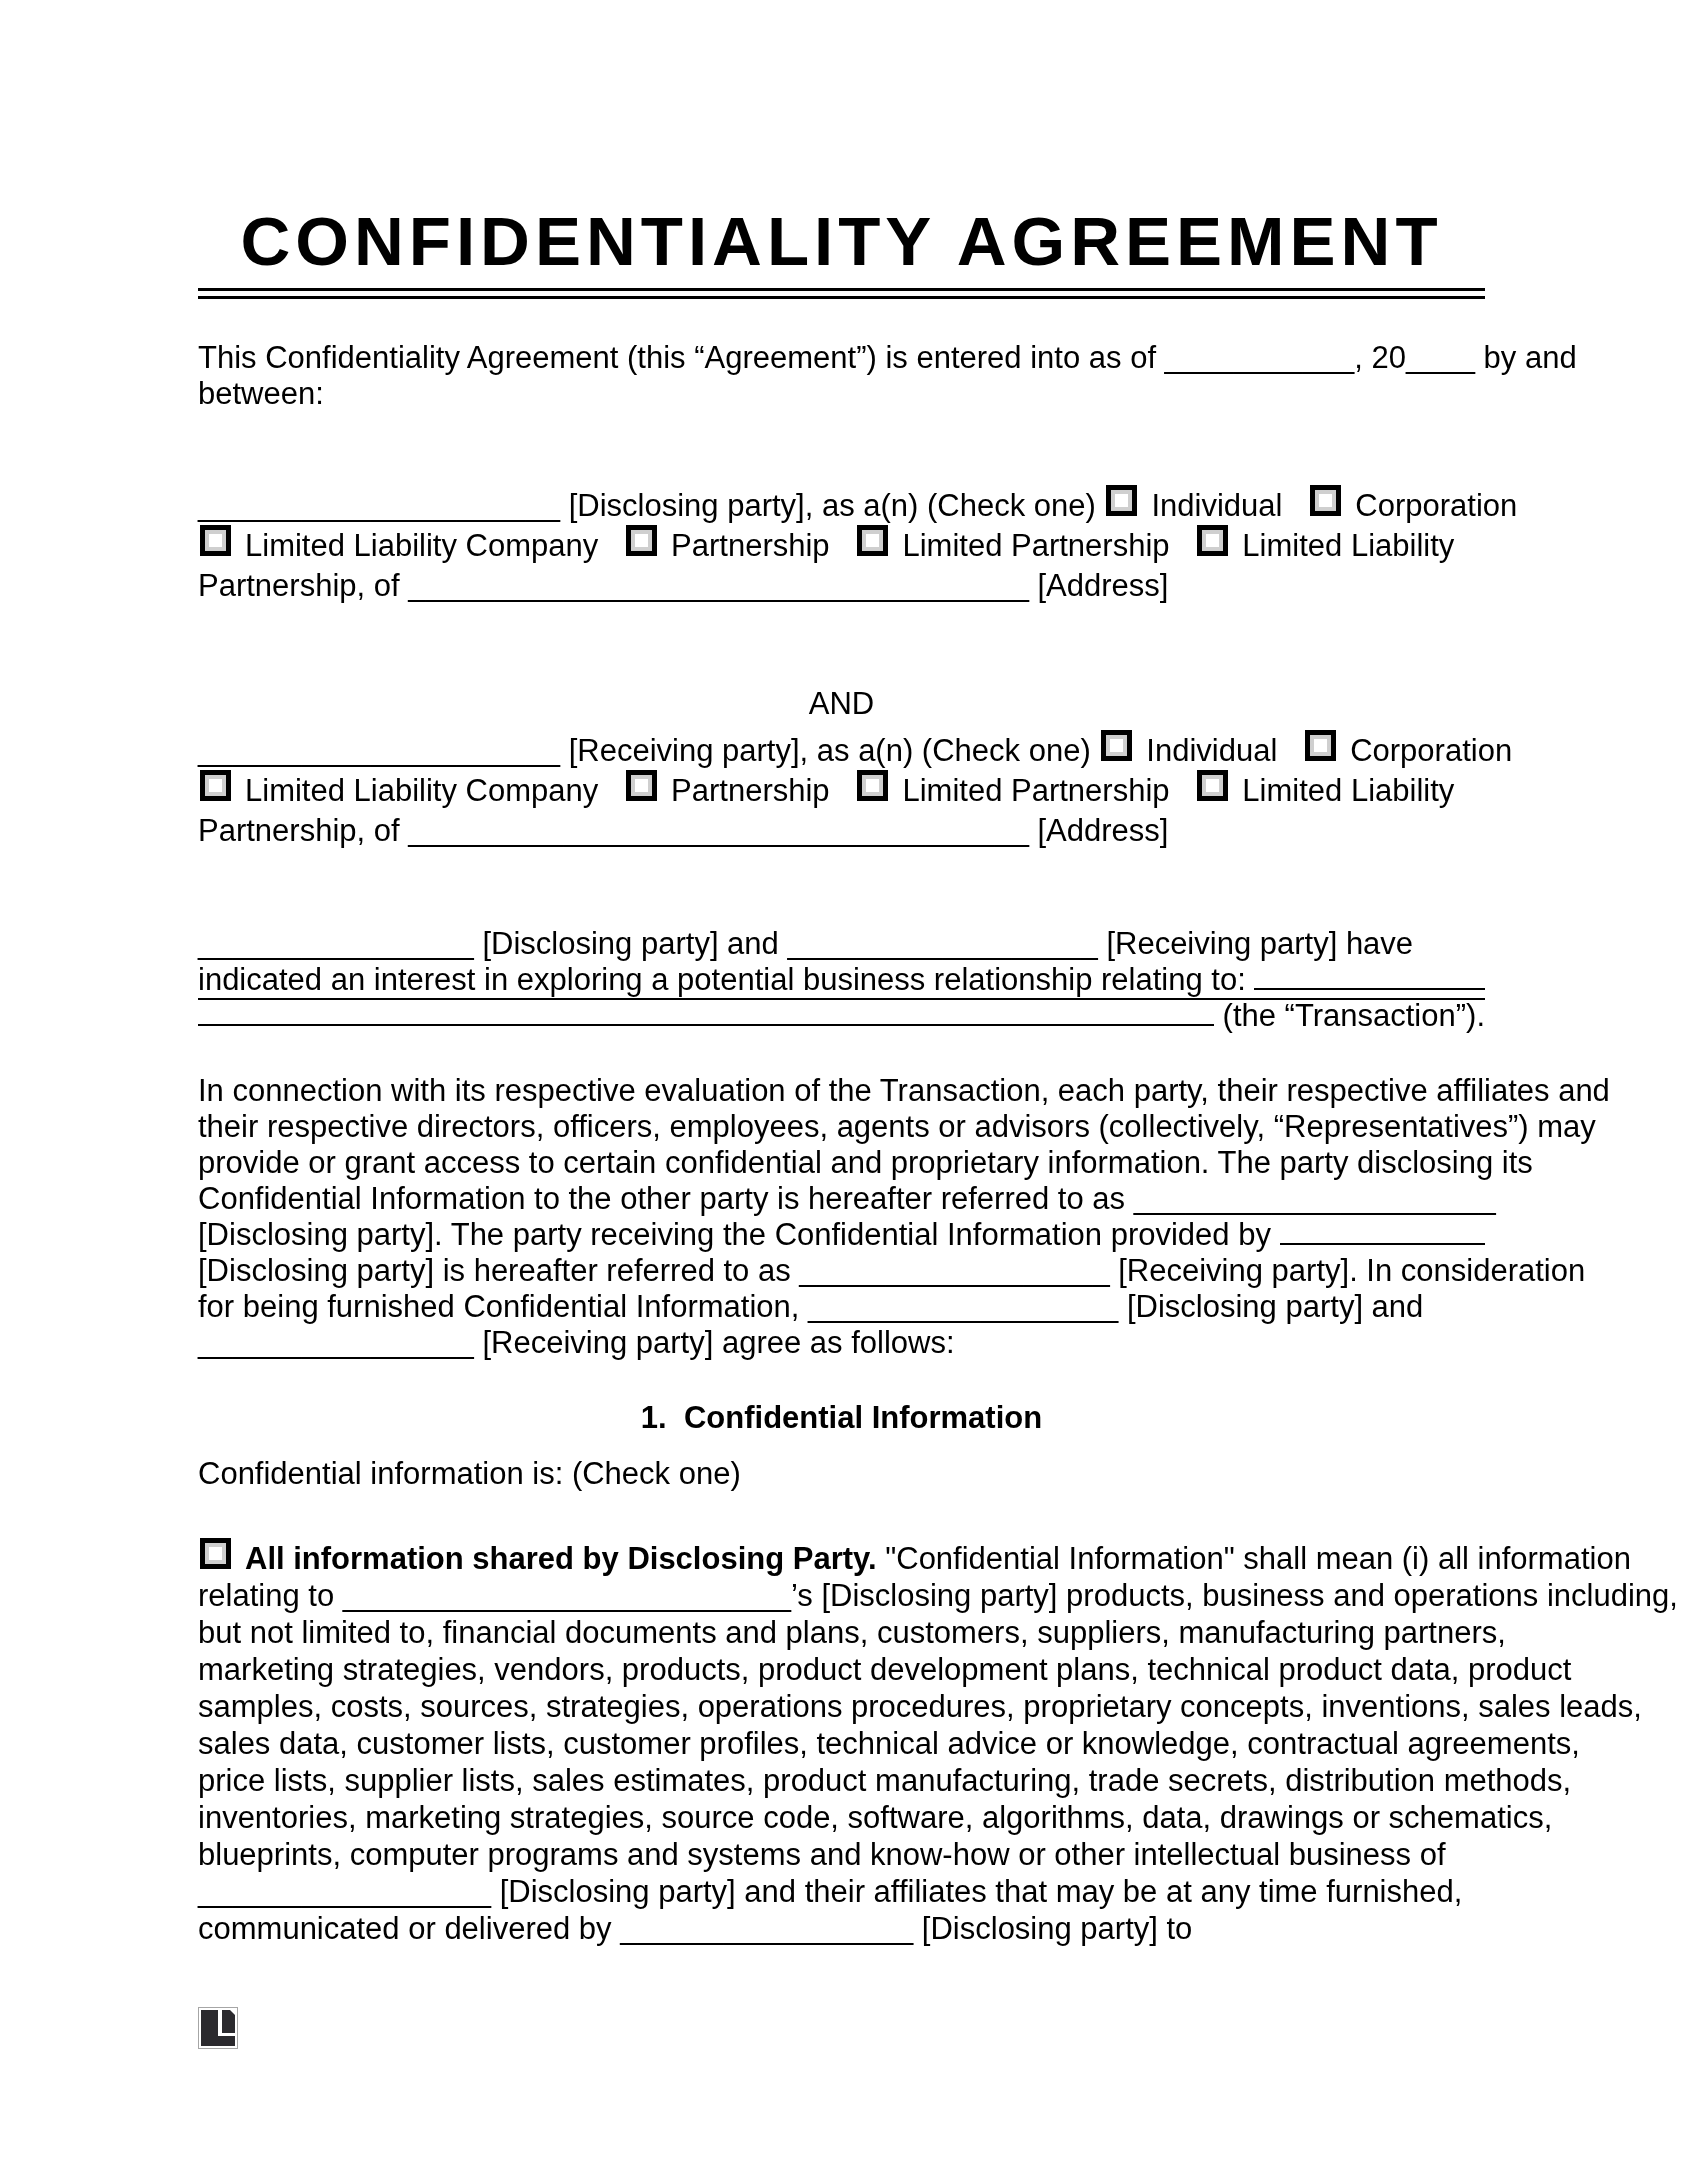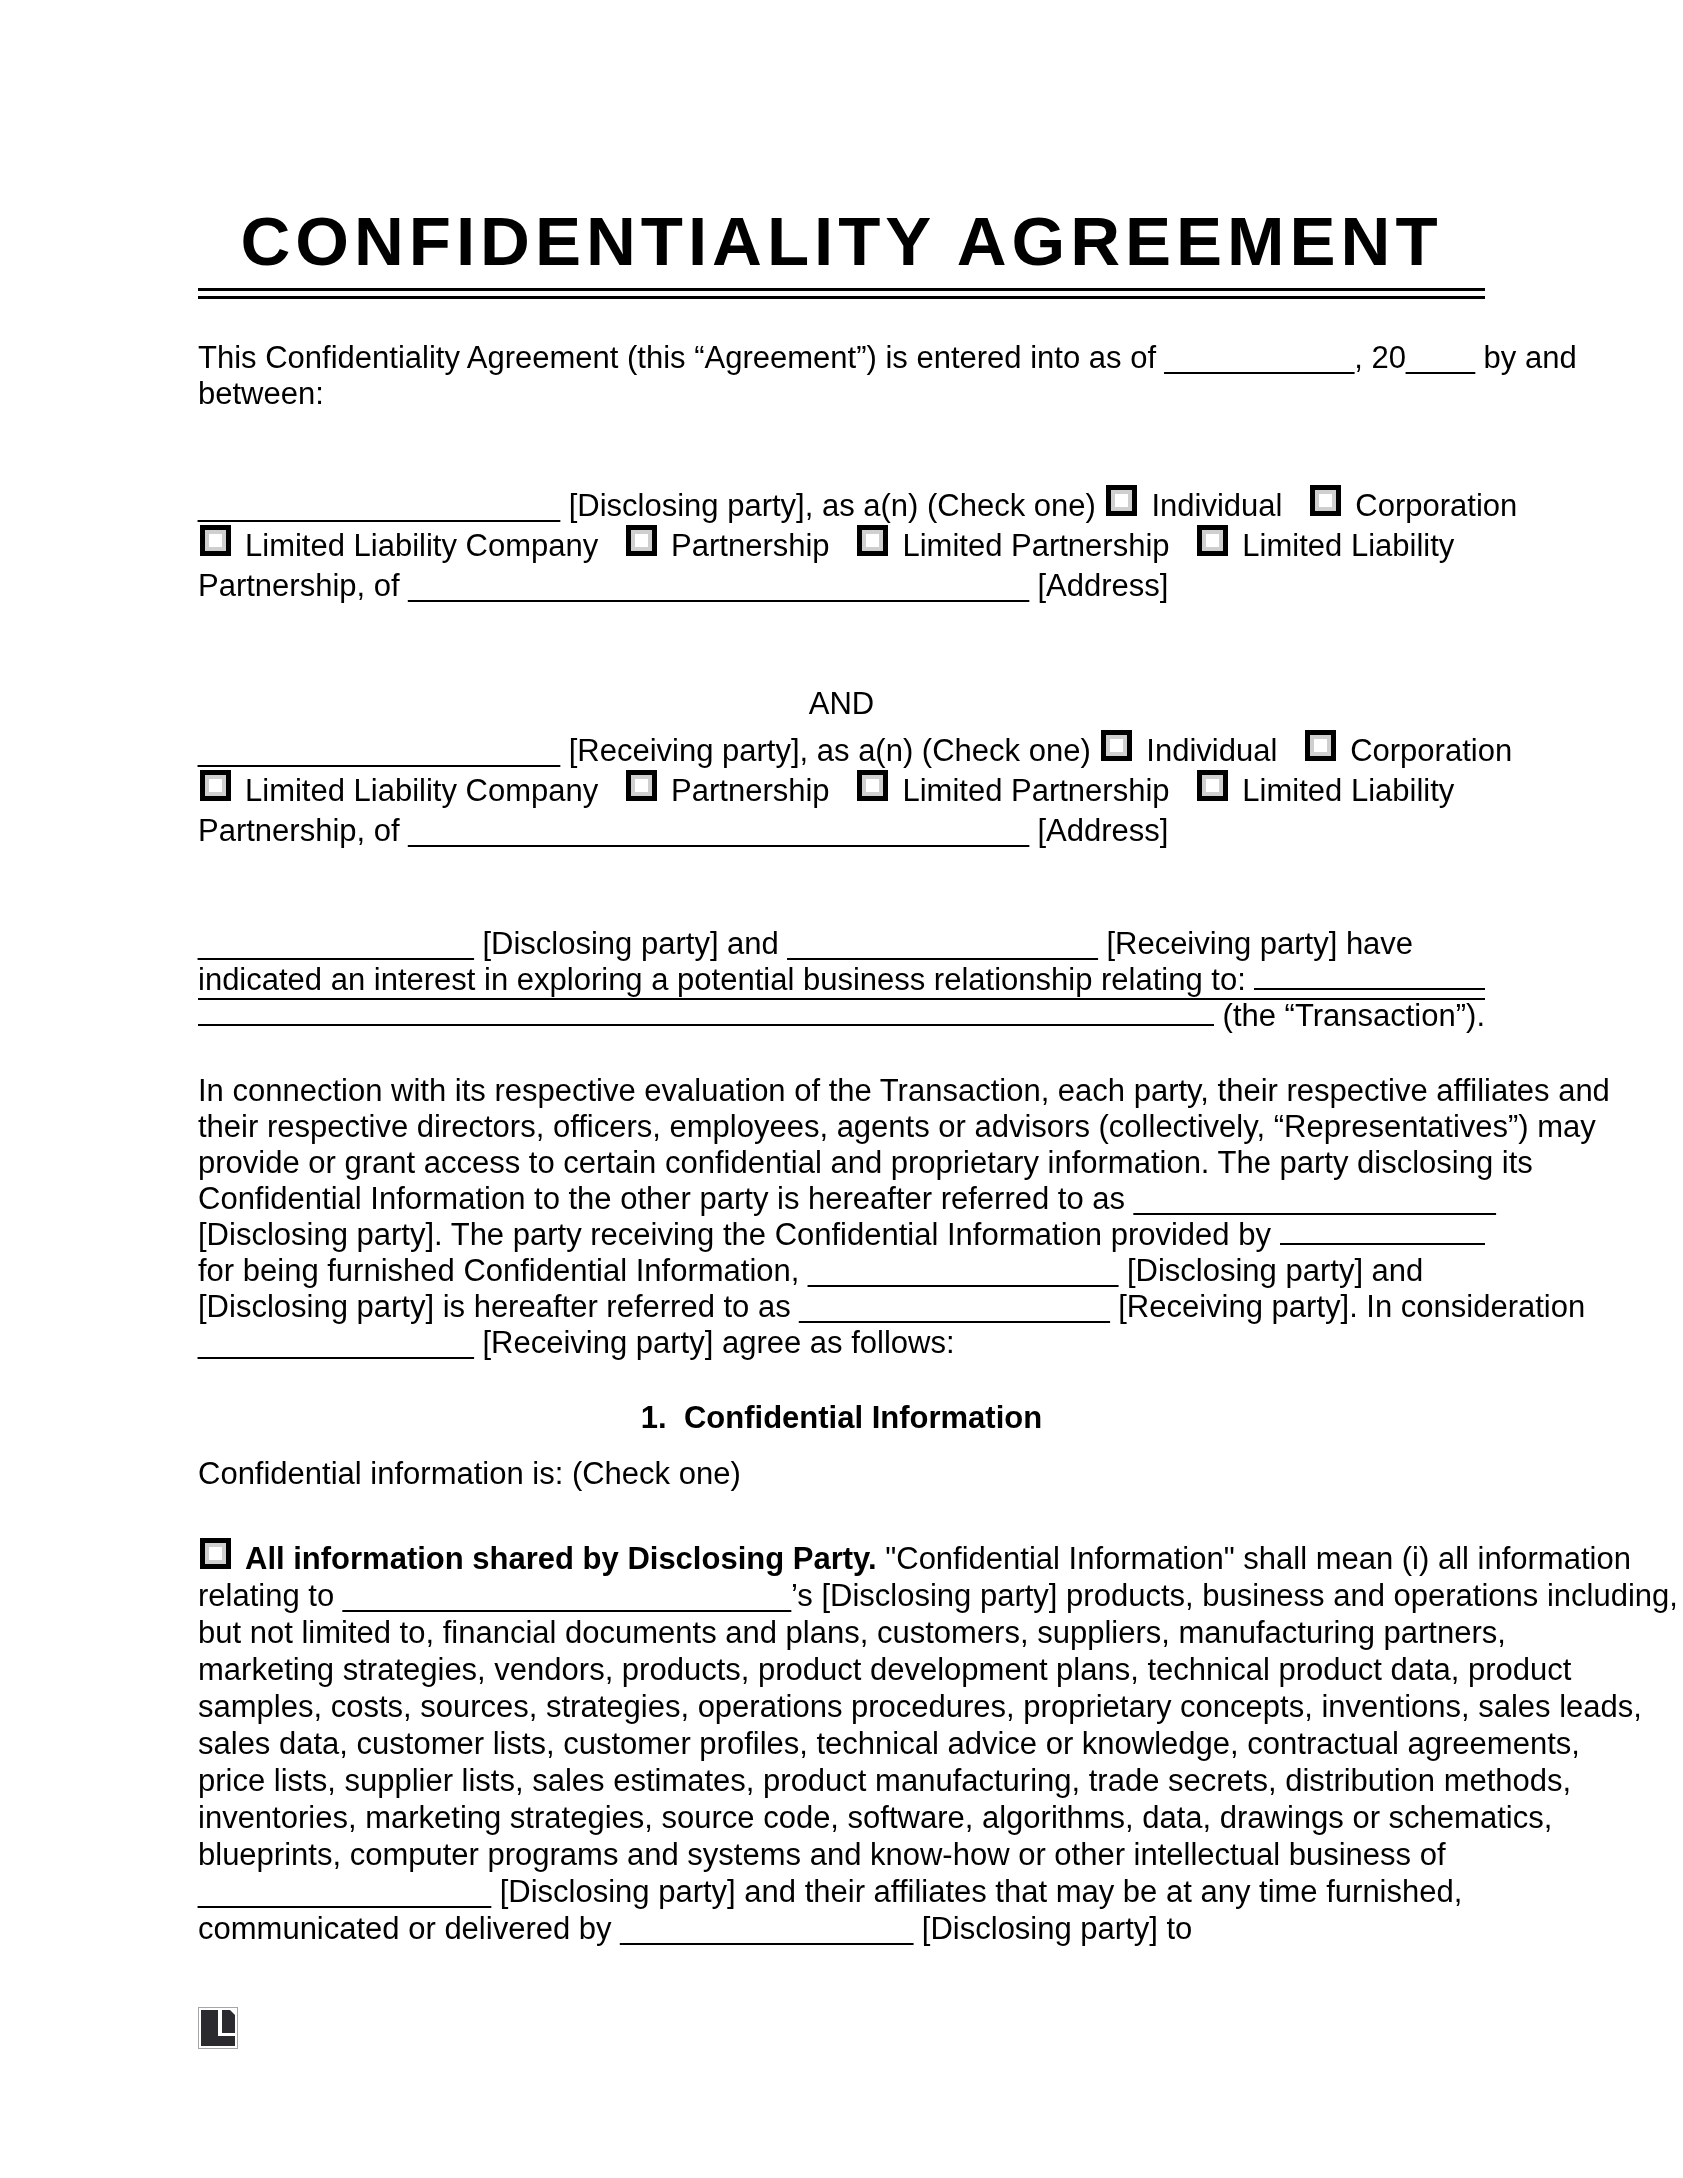--- a/index.html
+++ b/index.html
@@ -92,22 +92,22 @@
       <div class="line"><span class="fill"></span></div>
       <div class="line"><span class="fill"></span><span class="seg"> (the “Transaction”).</span></div>
     </div>
 
   <div class="block b-connection">
       <div class="line"><span class="seg">In connection with its respective evaluation of the Transaction, each party, their respective affiliates and</span></div>
       <div class="line"><span class="seg">their respective directors, officers, employees, agents or advisors (collectively, “Representatives”) may</span></div>
       <div class="line"><span class="seg">provide or grant access to certain confidential and proprietary information. The party disclosing its</span></div>
       <div class="line"><span class="seg">Confidential Information to the other party is hereafter referred to as _____________________</span></div>
       <div class="line"><span class="seg">[Disclosing party]. The party receiving the Confidential Information provided by </span><span class="fill"></span></div>
+      <div class="line"><span class="seg">[Disclosing party] is hereafter referred to as __________________ [Receiving party]. In consideration</span></div>
       <div class="line"><span class="seg">for being furnished Confidential Information, __________________ [Disclosing party] and</span></div>
-      <div class="line"><span class="seg">[Disclosing party] is hereafter referred to as __________________ [Receiving party]. In consideration</span></div>
       <div class="line"><span class="seg">________________ [Receiving party] agree as follows:</span></div>
     </div>
 
   <div class="block b-heading1 center-line heading">1.  Confidential Information</div>
 
   <div class="block b-checkone">
     <div class="line"><span class="seg">Confidential information is: (Check one)</span></div>
   </div>
 
   <div class="block b-allinfo lh37">

